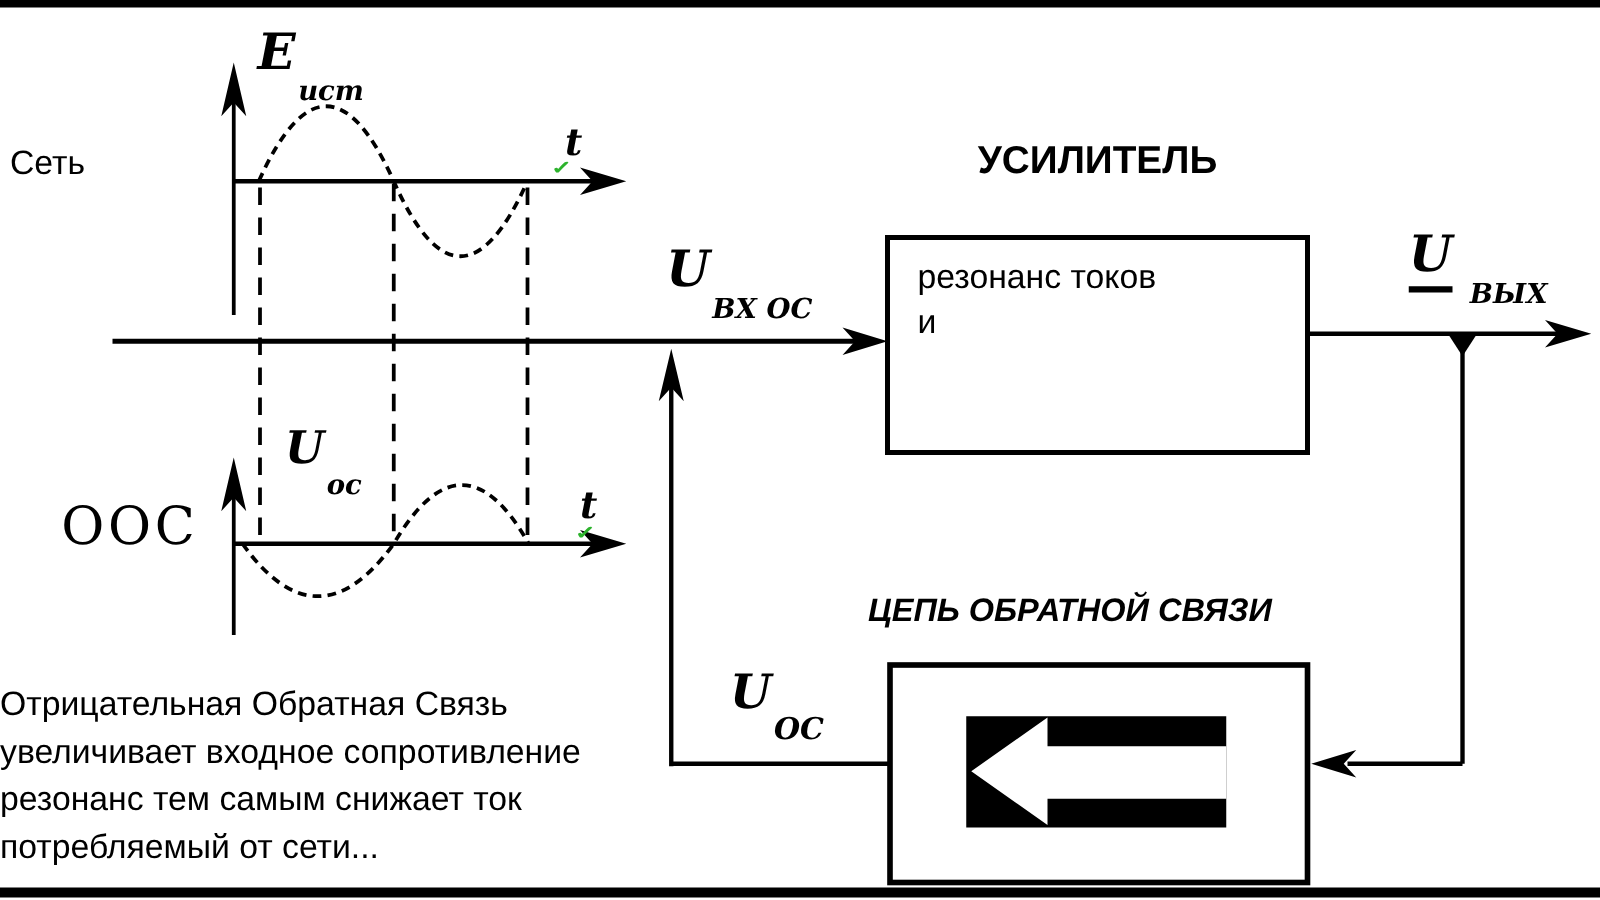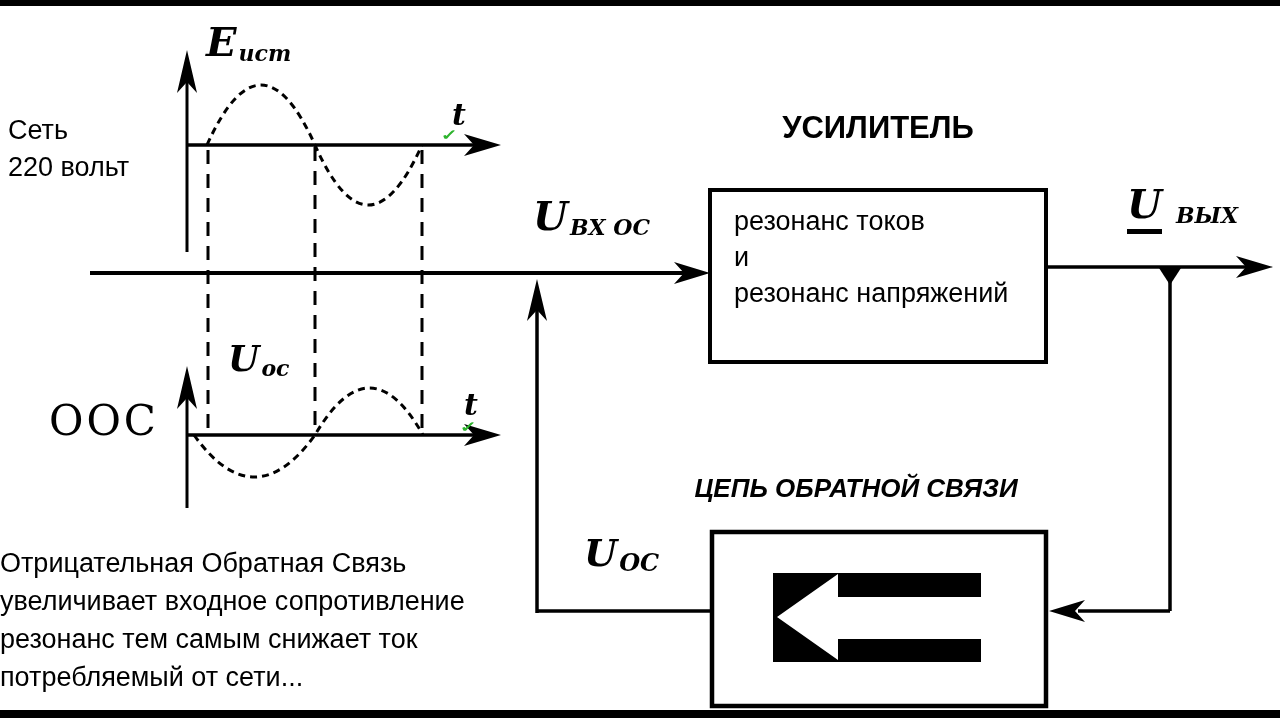--- a/index.html
+++ b/index.html
@@ -4,21 +4,21 @@
 <style>
   html,body{margin:0;padding:0;background:#888;}
   #stage{
     position:relative;width:1280px;height:720px;background:#ffffff;
     overflow:hidden;font-family:"Liberation Sans",sans-serif;color:#000;
   }
   #stage svg{position:absolute;left:0;top:0;}
   .abs{position:absolute;}
   .mathlbl{font-family:"DejaVu Serif","Liberation Serif",serif;font-style:italic;font-weight:600;line-height:1;}
   .mathlbl .sym{font-size:40px;}
-  .mathlbl .sub{font-size:22px;position:relative;top:5px;margin-left:2px;}
+  .mathlbl .sub{font-size:22px;position:relative;top:25px;margin-left:2px;}
   .tlabel{font-family:"DejaVu Serif","Liberation Serif",serif;font-style:italic;font-weight:700;font-size:30px;line-height:1;}
   .check{color:#2db32d;font-size:15px;font-weight:700;transform:scaleX(1.35);line-height:1;}
   .blocktitle{font-weight:700;font-size:31px;letter-spacing:0px;line-height:1;text-align:center;}
   .centered{text-align:left;}
 </style>
 </head>
 <body>
 
 <div id="stage">
 
@@ -59,21 +59,20 @@
     <line x1="1170" y1="611" x2="1078" y2="611" stroke="#000" stroke-width="3.5"></line>
     <polygon points="1049,611 1085,600 1075,611 1085,622" fill="#000"></polygon>
 
     <rect x="712" y="532" width="334" height="174" fill="#fff" stroke="#000" stroke-width="4.5"></rect>
     <rect x="773" y="573" width="208" height="89" fill="#000"></rect>
     <polygon points="777,617 838,574 838,597 981,597 981,639 838,639 838,660" fill="#fff"></polygon>
   </svg>
 
   <div class="abs centered" style="left:8px;top:112px;width:152px;font-size:27px;line-height:37px;">
     <div>Сеть</div>
-    <div>220 вольт</div>
   </div>
 
   <div class="abs mathlbl" style="left:206px;top:22px;">
     <span class="sym">E</span><span class="sub">ист</span>
   </div>
 
   <div class="abs tlabel" style="left:452px;top:100px;">t</div>
   <div class="abs check" style="left:443px;top:127px;">✓</div>
 
   <div class="abs" style="left:12px;top:400px;font-family:'DejaVu Serif','Liberation Serif',serif;font-size:42px;line-height:1;letter-spacing:3px;margin-left:37px;">ООС</div>
@@ -87,21 +86,20 @@
 
   <div class="abs mathlbl" style="left:533px;top:196px;">
     <span class="sym">U</span><span class="sub">ВХ ОС</span>
   </div>
 
   <div class="abs blocktitle" style="left:710px;top:112px;width:336px;">УСИЛИТЕЛЬ</div>
 
   <div class="abs centered" style="left:734px;top:203px;width:328px;font-size:27px;line-height:36px;">
     <div>резонанс токов</div>
     <div>и</div>
-    <div>резонанс напряжений</div>
   </div>
 
   <div class="abs mathlbl" style="left:1127px;top:184px;">
     <span class="sym" style="border-bottom:5px solid #000;padding-bottom:2px;">U</span><span class="sub" style="margin-left:14px;text-align:right;">ВЫХ</span>
   </div>
 
   <div class="abs blocktitle" style="left:660px;top:475px;width:392px;font-size:26px;font-style:italic;">ЦЕПЬ ОБРАТНОЙ СВЯЗИ</div>
 
   <div class="abs mathlbl" style="left:584px;top:534px;">
     <span class="sym" style="font-size:38px;">U</span><span class="sub" style="font-size:24px;">ОС</span>

